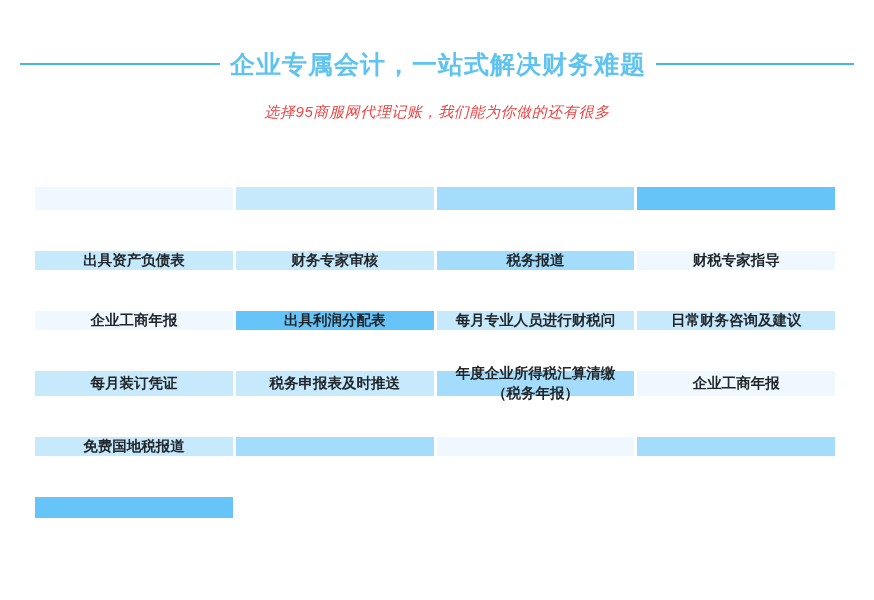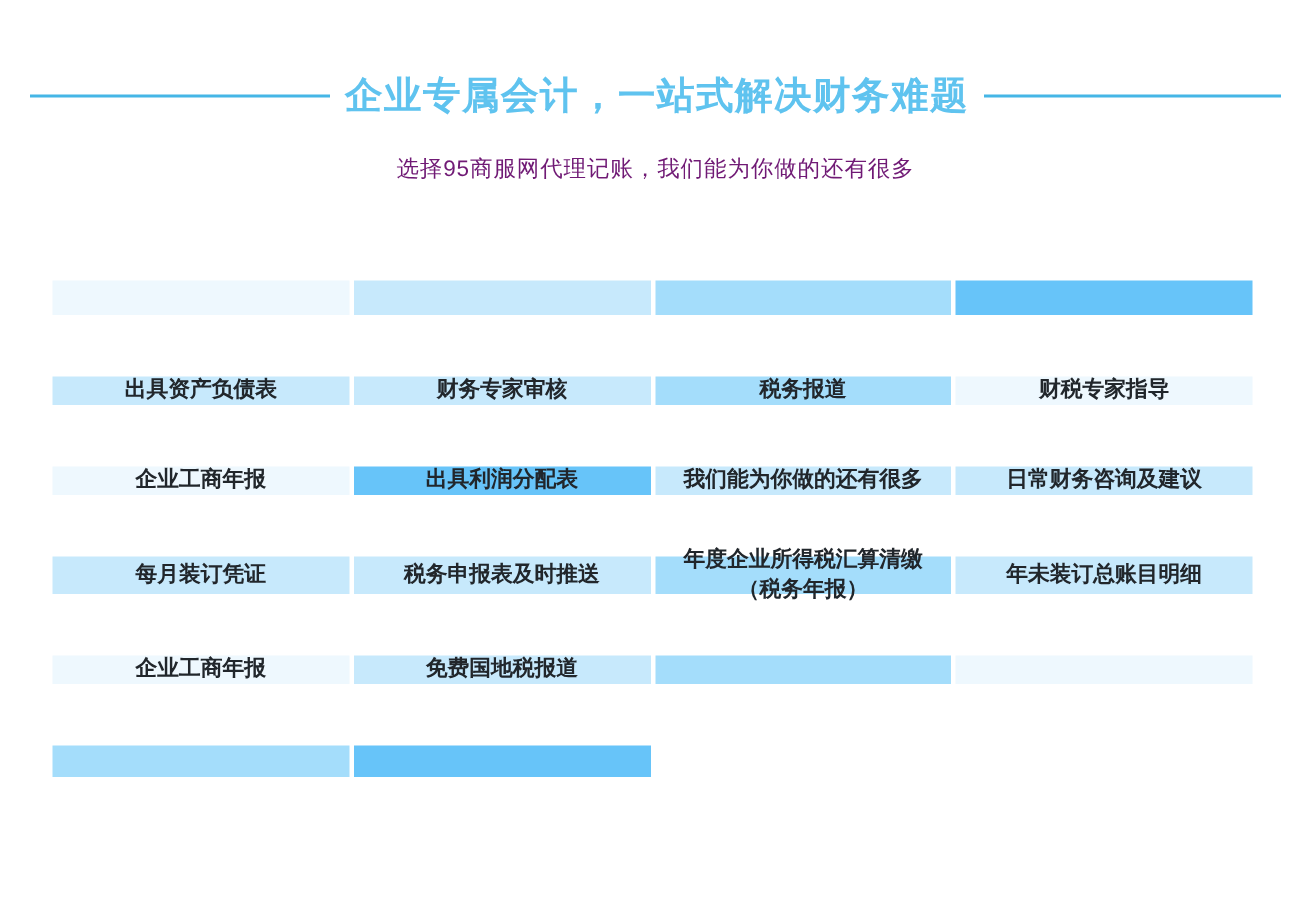--- a/index.html
+++ b/index.html
@@ -48,23 +48,24 @@
     line-height: 1;
   }
 
   .subtitle {
     position: absolute;
     top: 103px;
     left: 0;
     width: 874px;
     text-align: center;
     font-size: 15px;
-    color: #701a75;
+    color: #ef4444;
     letter-spacing: 0.6px;
     white-space: nowrap;
+    font-style: italic;
   }
 
   
   .grid {
     position: absolute;
     left: 35px;
     top: 148px;
     width: 800px;
     height: 360px;
     display: grid;
@@ -113,27 +114,26 @@
       <div class="cell t0 spacer"></div>
       <div class="cell t1 spacer"></div>
       <div class="cell t2 spacer"></div>
       <div class="cell t3 spacer"></div>
       <div class="cell t1">出具资产负债表</div>
       <div class="cell t1">财务专家审核</div>
       <div class="cell t2">税务报道</div>
       <div class="cell t0">财税专家指导</div>
       <div class="cell t0">企业工商年报</div>
       <div class="cell t3">出具利润分配表</div>
-      <div class="cell t1">我们能为你做的还有很多</div>
+      <div class="cell t1">每月专业人员进行财税问</div>
       <div class="cell t1">日常财务咨询及建议</div>
       <div class="cell t1">每月装订凭证</div>
       <div class="cell t1">税务申报表及时推送</div>
       <div class="cell t2">年度企业所得税汇算清缴
 （税务年报）</div>
-      <div class="cell t1">年未装订总账目明细</div>
       <div class="cell t0">企业工商年报</div>
       <div class="cell t1">免费国地税报道</div>
       <div class="cell t2 spacer"></div>
       <div class="cell t0 spacer"></div>
       <div class="cell t2 spacer"></div>
       <div class="cell t3 spacer"></div>
     </div>
 
 </div>
 

